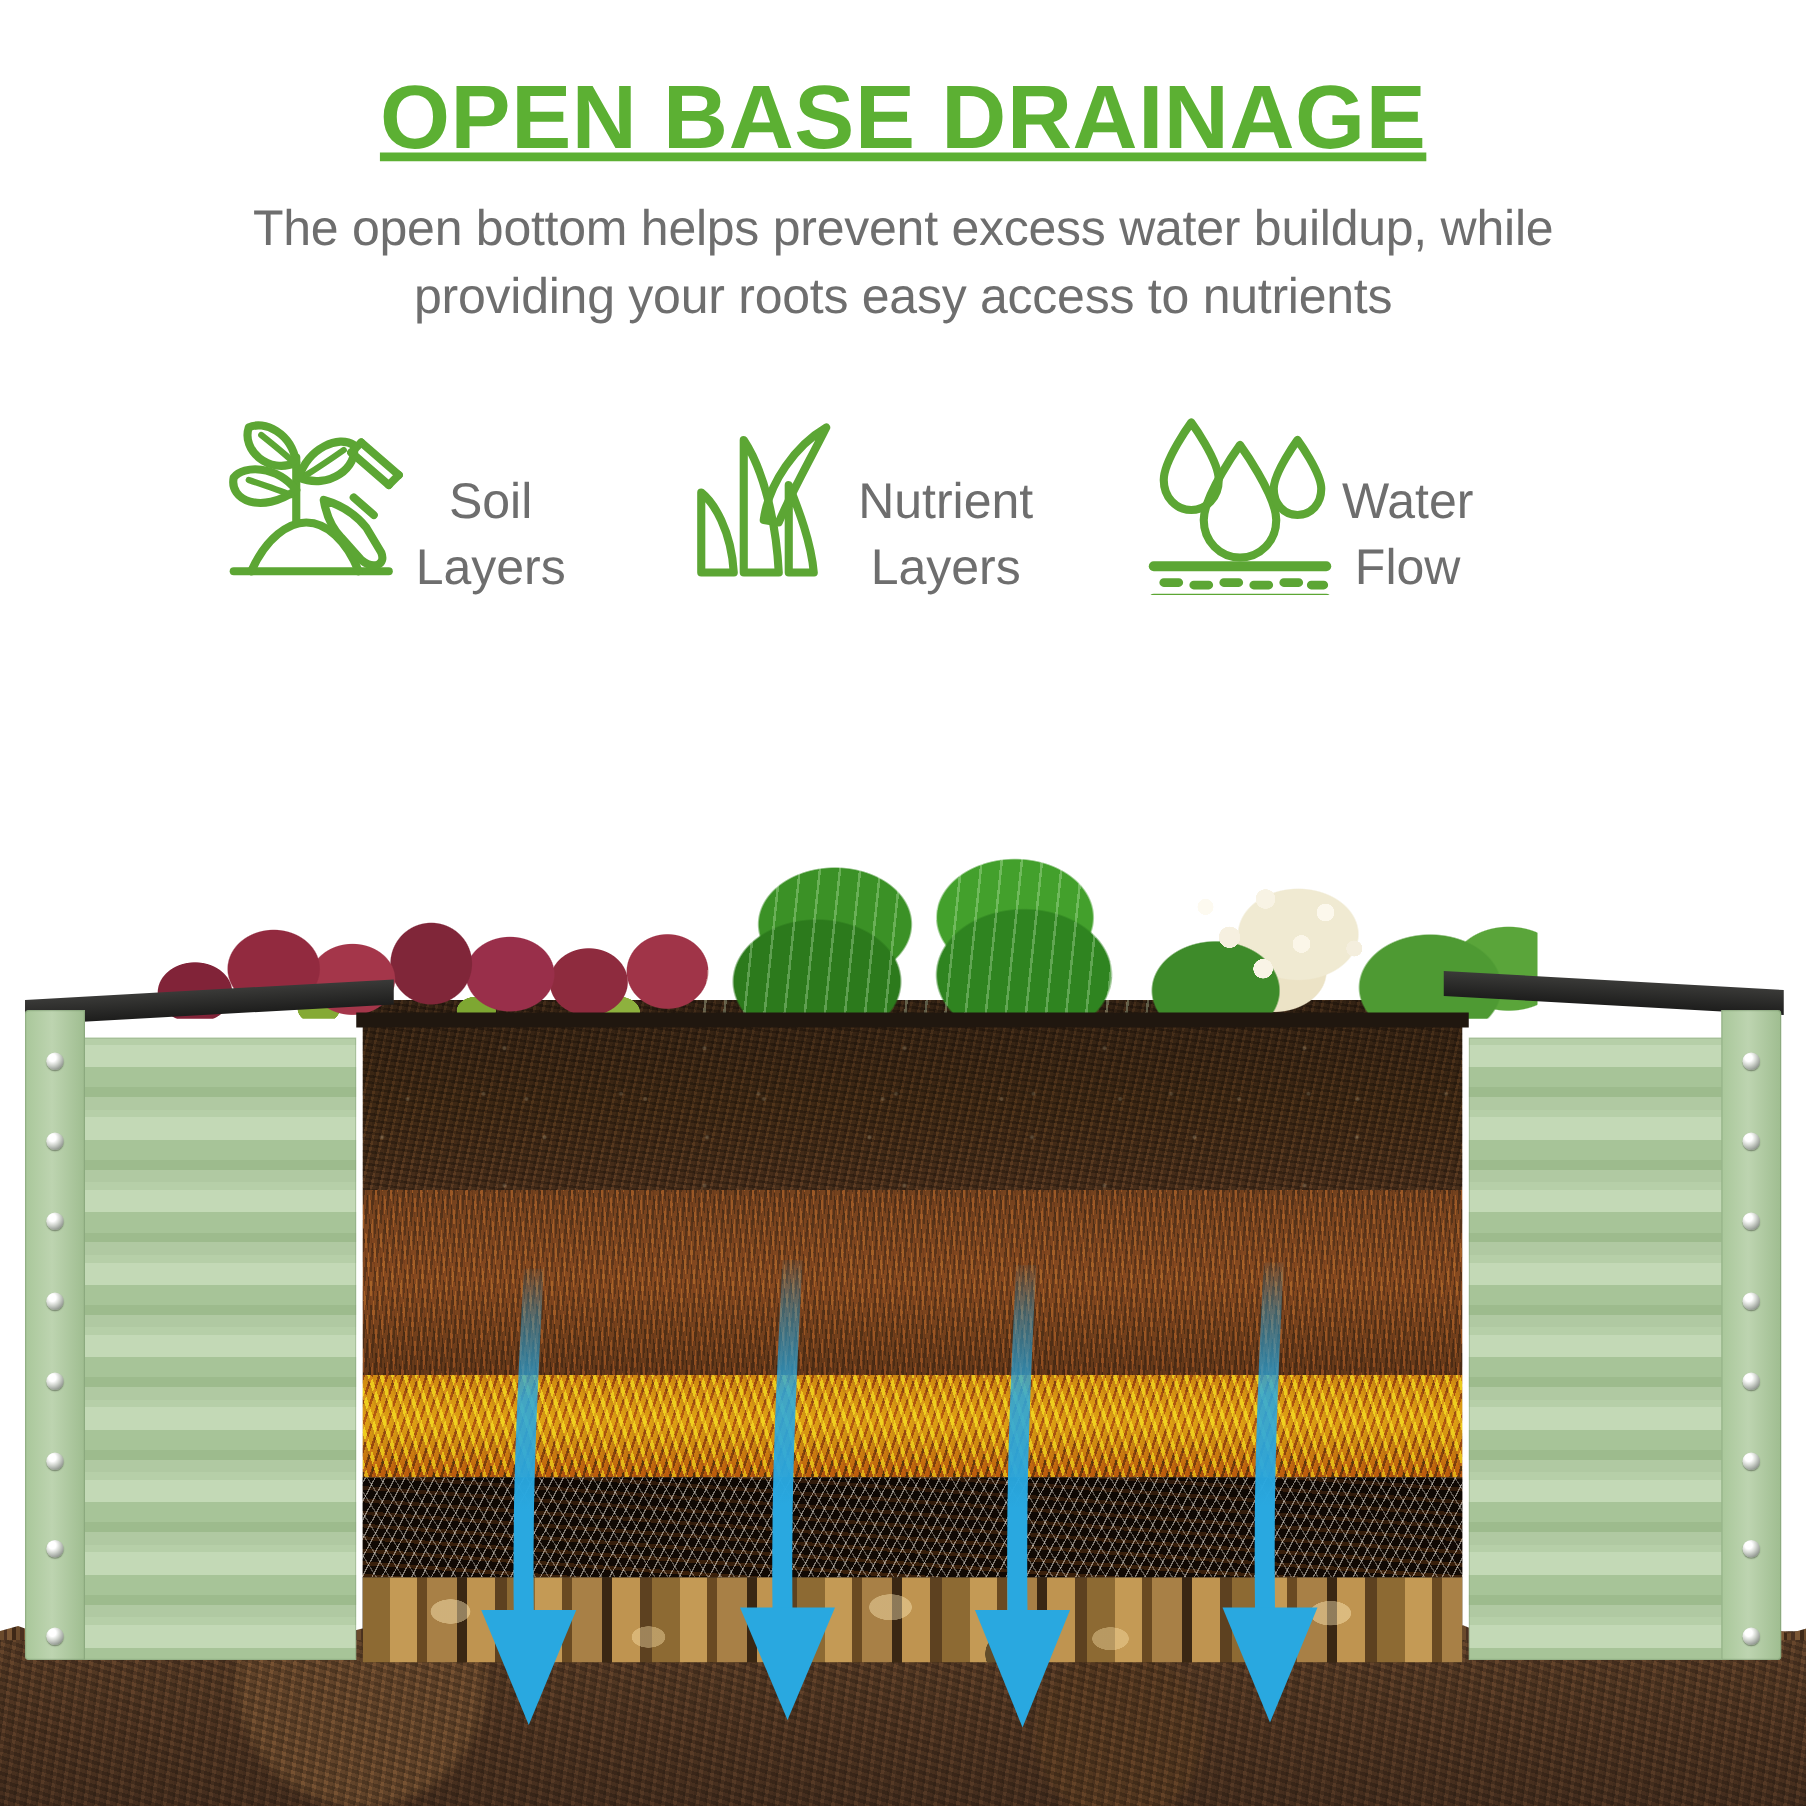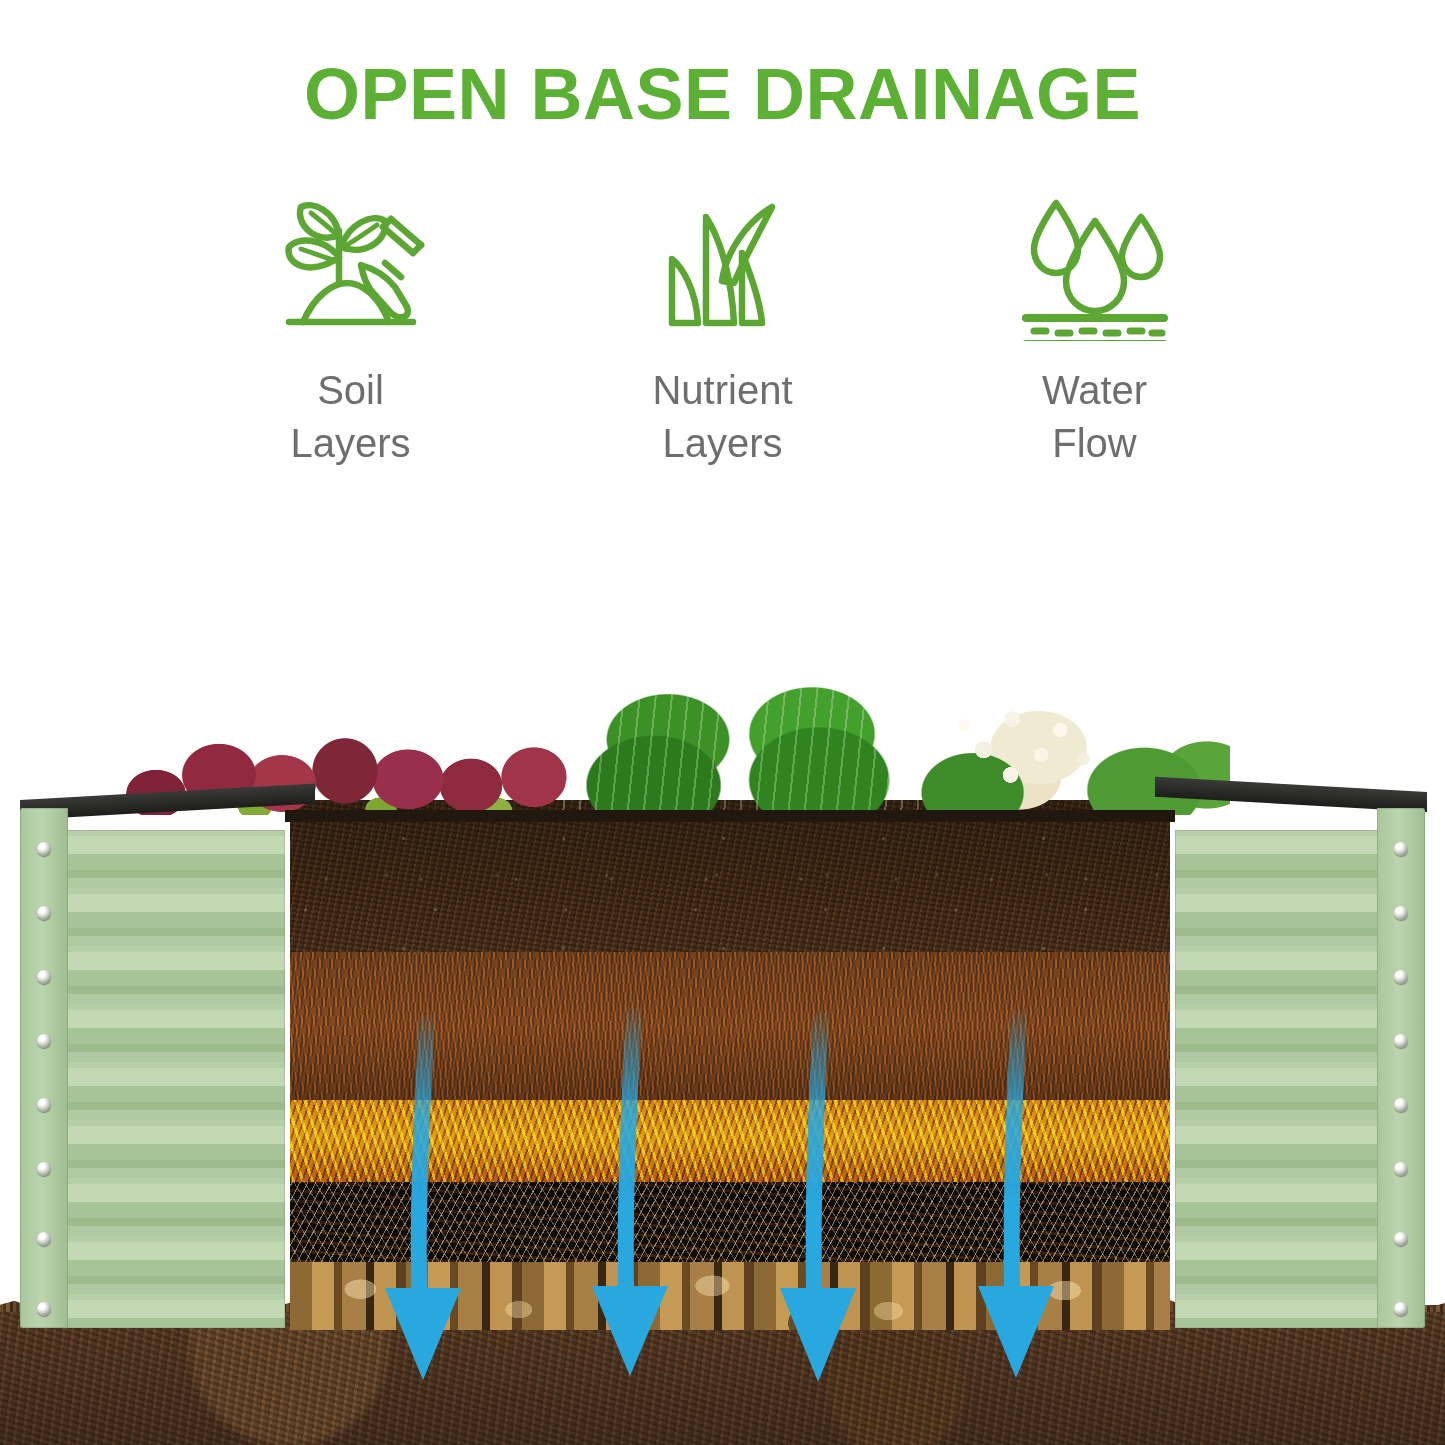--- a/index.html
+++ b/index.html
@@ -21,20 +21,21 @@
     text-align: center;
   }
   .title {
     font-family: "Liberation Sans", sans-serif;
     font-size: 72px;
     font-weight: 700;
     letter-spacing: 0.5px;
     color: #5CB033;
     line-height: 1.0;
     margin: 0;
+    text-decoration: underline;
   }
   .subtitle {
     margin: 26px auto 0 auto;
     width: 1180px;
     font-size: 40px;
     font-weight: 300;
     line-height: 1.36;
     color: #6e6e6e;
     letter-spacing: -0.2px;
   }
@@ -43,22 +44,22 @@
   .features {
     display: flex;
     justify-content: center;
     align-items: flex-start;
     gap: 0;
     margin-top: 56px;
   }
   .feature {
     width: 372px;
     display: flex;
-    flex-direction: column;
-    align-items: center;
+    flex-direction: row;
+    align-items: flex-end;
   }
   .feature-icon {
     height: 160px;
     display: flex;
     align-items: center;
     justify-content: center;
   }
   .feature-label {
     margin-top: 18px;
     font-size: 40px;
@@ -356,20 +357,21 @@
   }
 
   
   svg { display: block; }
 </style>
 </head>
 <body>
 
 <div class="header">
   <h1 class="title">OPEN BASE DRAINAGE</h1>
+  <p class="subtitle">The open bottom helps prevent excess water buildup, while providing your roots easy access to nutrients</p>
 </div>
 
 <div class="features">
 
   <div class="feature">
     <div class="feature-icon">
       <svg width="168" height="150" viewBox="0 0 168 150" fill="none" stroke="#5CA634" stroke-width="6.5" stroke-linecap="round" stroke-linejoin="round">
 
         <path d="M22 131 H146"></path>
         <path d="M36 131 C48 104 66 92 80 92 C96 92 112 106 122 131"></path>

